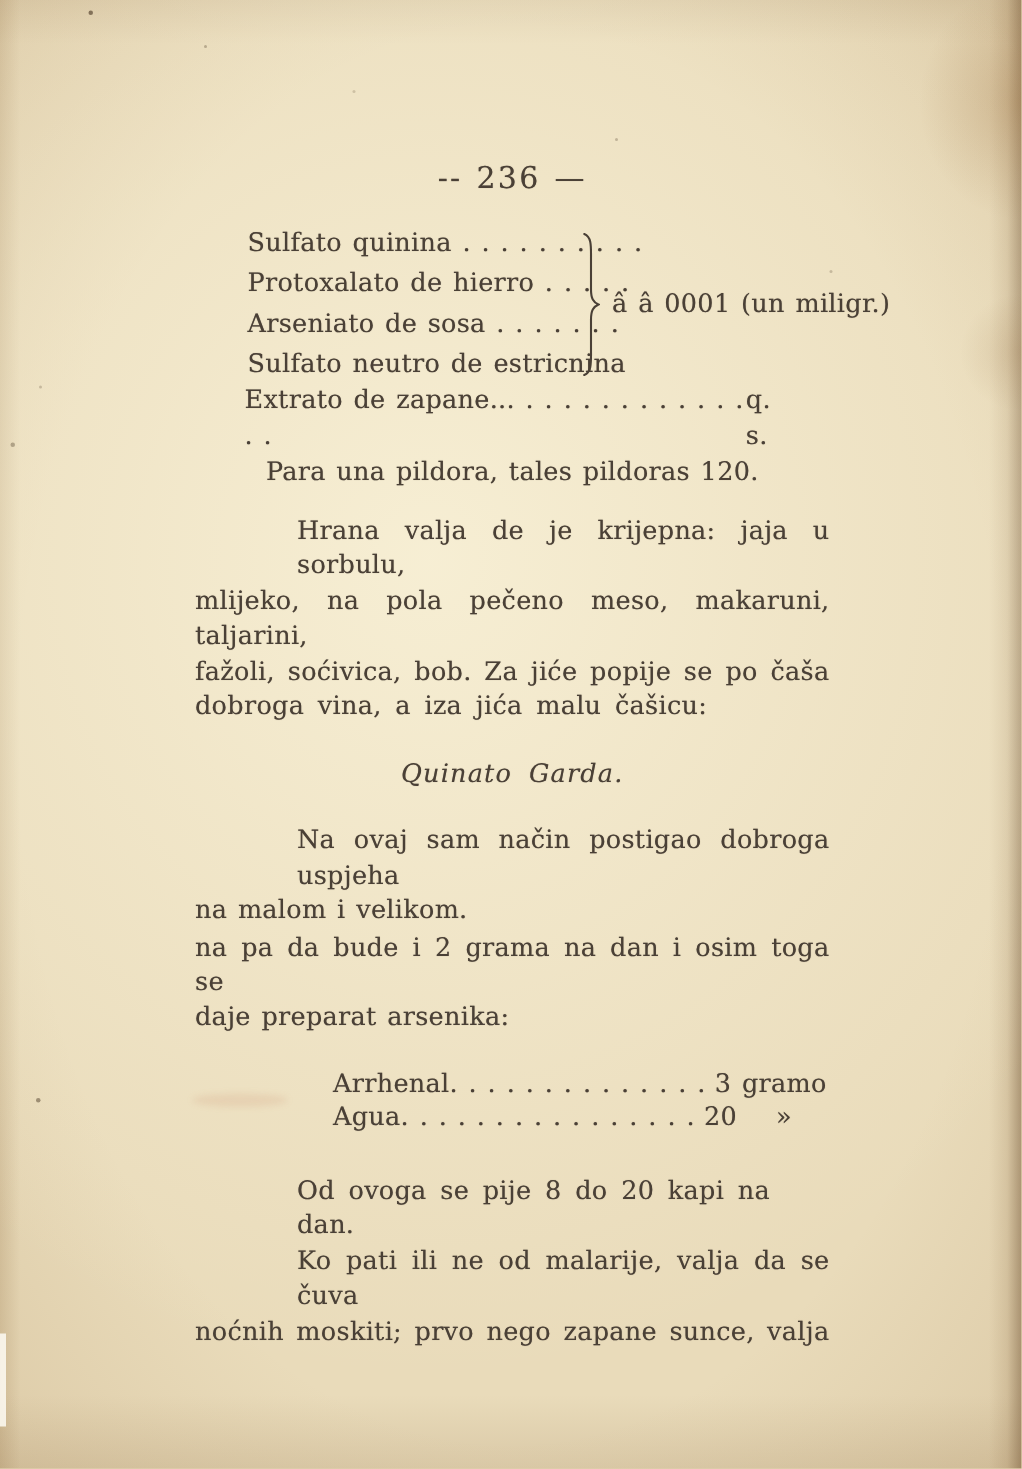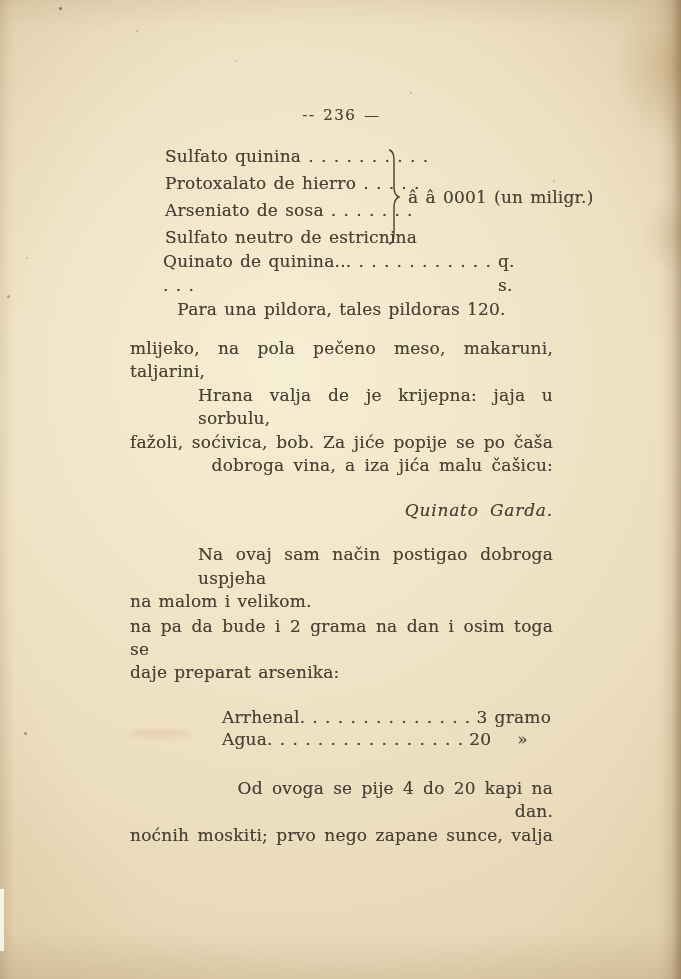--- a/index.html
+++ b/index.html
@@ -20,21 +20,21 @@
       linear-gradient(to top, rgba(125,90,50,0.14), rgba(125,90,50,0) 5%),
       radial-gradient(ellipse at 50% 50%, rgba(0,0,0,0) 68%, rgba(150,110,60,0.14) 100%);
   }
   .content {
     position: absolute; left: 130px; top: 0; width: 423px;
     font-size: 17px;
     letter-spacing: 0.2px;
     word-spacing: 1.5px;
     text-shadow: 0 0 0.5px rgba(74,64,54,0.55);
   }
-  .page-number { margin-top: 106px; text-align: center; font-size: 15px; letter-spacing: 1.5px; }
+  .page-number { margin-top: 106px; text-align: center; font-size: 20px; letter-spacing: 1.5px; }
 
   
   .recipe1 { margin-top: 19px; }
   .recipe1-main { display: flex; align-items: center; padding-left: 35px; }
   .recipe1-items { width: 222px; }
   .ritem { line-height: 27px; white-space: nowrap; }
   .brace { flex: none; }
   .brace svg { display: block; }
   .dose { margin-left: 8px; white-space: nowrap; }
   .extrato { display: flex; justify-content: space-between; padding-left: 33px; padding-right: 20px; line-height: 24px; margin-top: -2px; }
@@ -44,22 +44,22 @@
   .para { margin: 0; }
   .line { line-height: 23.4px; }
   .jline { text-align: justify; text-align-last: justify; }
   .indent { padding-left: 68px; }
   .m-p1 { margin-top: 16px; }
   .m-h  { margin-top: 22px; }
   .m-p2 { margin-top: 21px; }
   .m-p3 { margin-top: 1px; }
   .m-r2 { margin-top: 21px; }
   .m-p4 { margin-top: 26px; }
-  .heading { text-align: right; font-style: italic; line-height: 23px; letter-spacing: 0.8px; word-spacing: 5px; }
-  .spaced { word-spacing: 3.5px; text-align: right; }
+  .heading { text-align: center; font-style: italic; line-height: 23px; letter-spacing: 0.8px; word-spacing: 5px; }
+  .spaced { word-spacing: 3.5px; }
 
   
   .r2row { padding-left: 92px; line-height: 22.5px; white-space: nowrap; }
   .r2lbl { display: inline-block; min-width: 213px; }
   .r2val { margin-left: 6px; }
   .r2unit { margin-left: 26px; }
 
   
   .speck { position: absolute; border-radius: 50%; background: #6b5a44; }
   .s1 { left: 59px;  top: 7px;   width: 3px; height: 3px; opacity: .8; }
@@ -93,29 +93,29 @@
           <div class="ritem">Sulfato neutro de estricnina</div>
         </div>
         <div class="brace">
           <svg width="13" height="96" viewBox="0 0 13 96">
             <path d="M2.5,1 C7.5,3 7,9 7,18 L7,38 C7,44 8.5,46.5 12,48 C8.5,49.5 7,52 7,58 L7,78 C7,87 7.5,93 2.5,95" fill="none" stroke="#4a4036" stroke-width="1.4" stroke-linecap="round"></path>
           </svg>
         </div>
         <div class="dose">â â 0001 (un miligr.)</div>
       </div>
       <div class="extrato">
-        <span>Quinato de quinina... . . . . . . . . . . . . . .</span>
+        <span>Extrato de zapane... . . . . . . . . . . . . . .</span>
         <span>q. s.</span>
       </div>
       <div class="recipe1-footer">Para una pildora, tales pildoras 120.</div>
     </div>
 
     <div class="para m-p1">
+      <div class="line jline indent">Hrana valja de je krijepna: jaja u sorbulu,</div>
       <div class="line jline">mlijeko, na pola pečeno meso, makaruni, taljarini,</div>
-      <div class="line jline indent">Hrana valja de je krijepna: jaja u sorbulu,</div>
       <div class="line jline">fažoli, soćivica, bob.  Za jiće popije se po čaša</div>
       <div class="line spaced">dobroga vina, a iza jića malu čašicu:</div>
     </div>
 
     <div class="heading m-h">Quinato Garda.</div>
 
     <div class="para m-p2">
       <div class="line jline indent">Na ovaj sam način postigao dobroga uspjeha</div>
       <div class="line">na malom i velikom.</div>
     </div>
@@ -128,24 +128,25 @@
     <div class="m-r2">
       <div class="r2row">
         <span class="r2lbl">Arrhenal. . . . . . . . . . . . . .</span><span class="r2val">3 gramo</span>
       </div>
       <div class="r2row">
         <span class="r2lbl">Agua. . . . . .  . . .  . . . . . . .</span><span class="r2val">20</span><span class="r2unit">»</span>
       </div>
     </div>
 
     <div class="para m-p4">
-      <div class="line indent spaced">Od ovoga se pije 4 do 20 kapi na dan.</div>
+      <div class="line indent spaced">Od ovoga se pije 8 do 20 kapi na dan.</div>
     </div>
 
     <div class="para">
+      <div class="line jline indent">Ko pati ili ne od malarije, valja da se čuva</div>
       <div class="line jline">noćnih moskiti; prvo nego  zapane sunce, valja</div>
     </div>
 
   </div>
 
   <div class="speck s1"></div>
   <div class="speck s2"></div>
   <div class="speck s3"></div>
   <div class="speck s4"></div>
   <div class="speck s5"></div>

